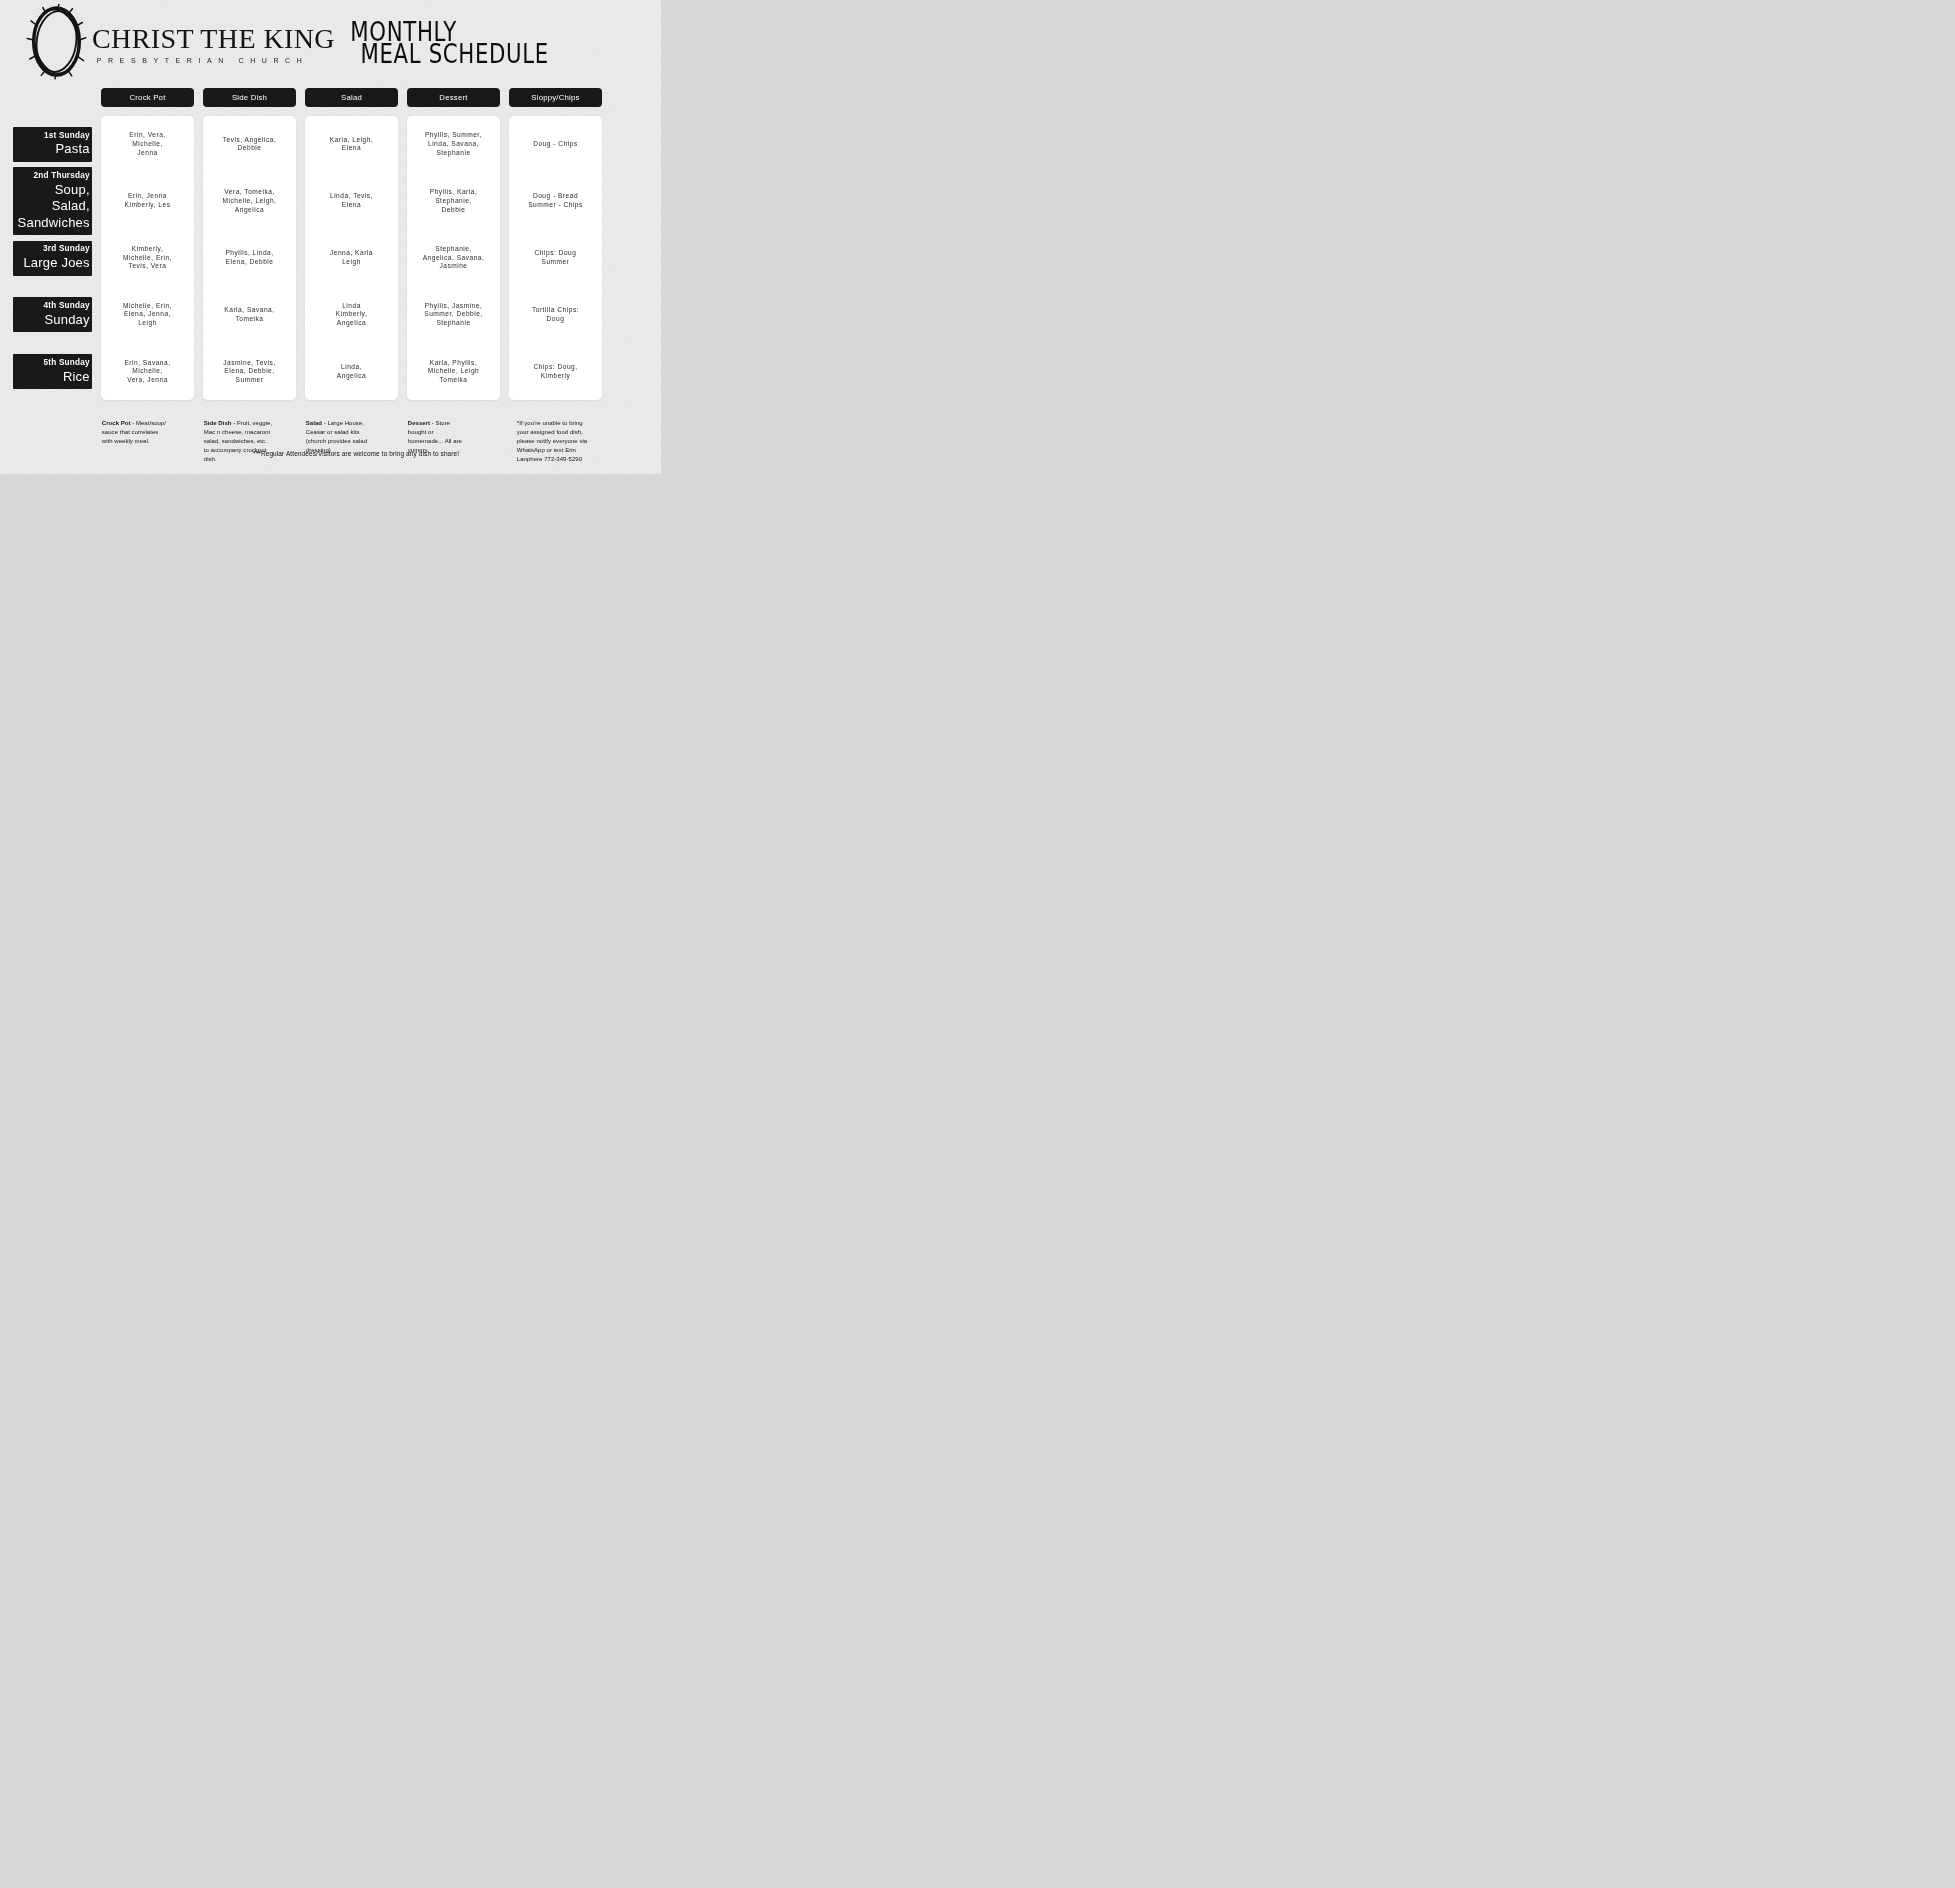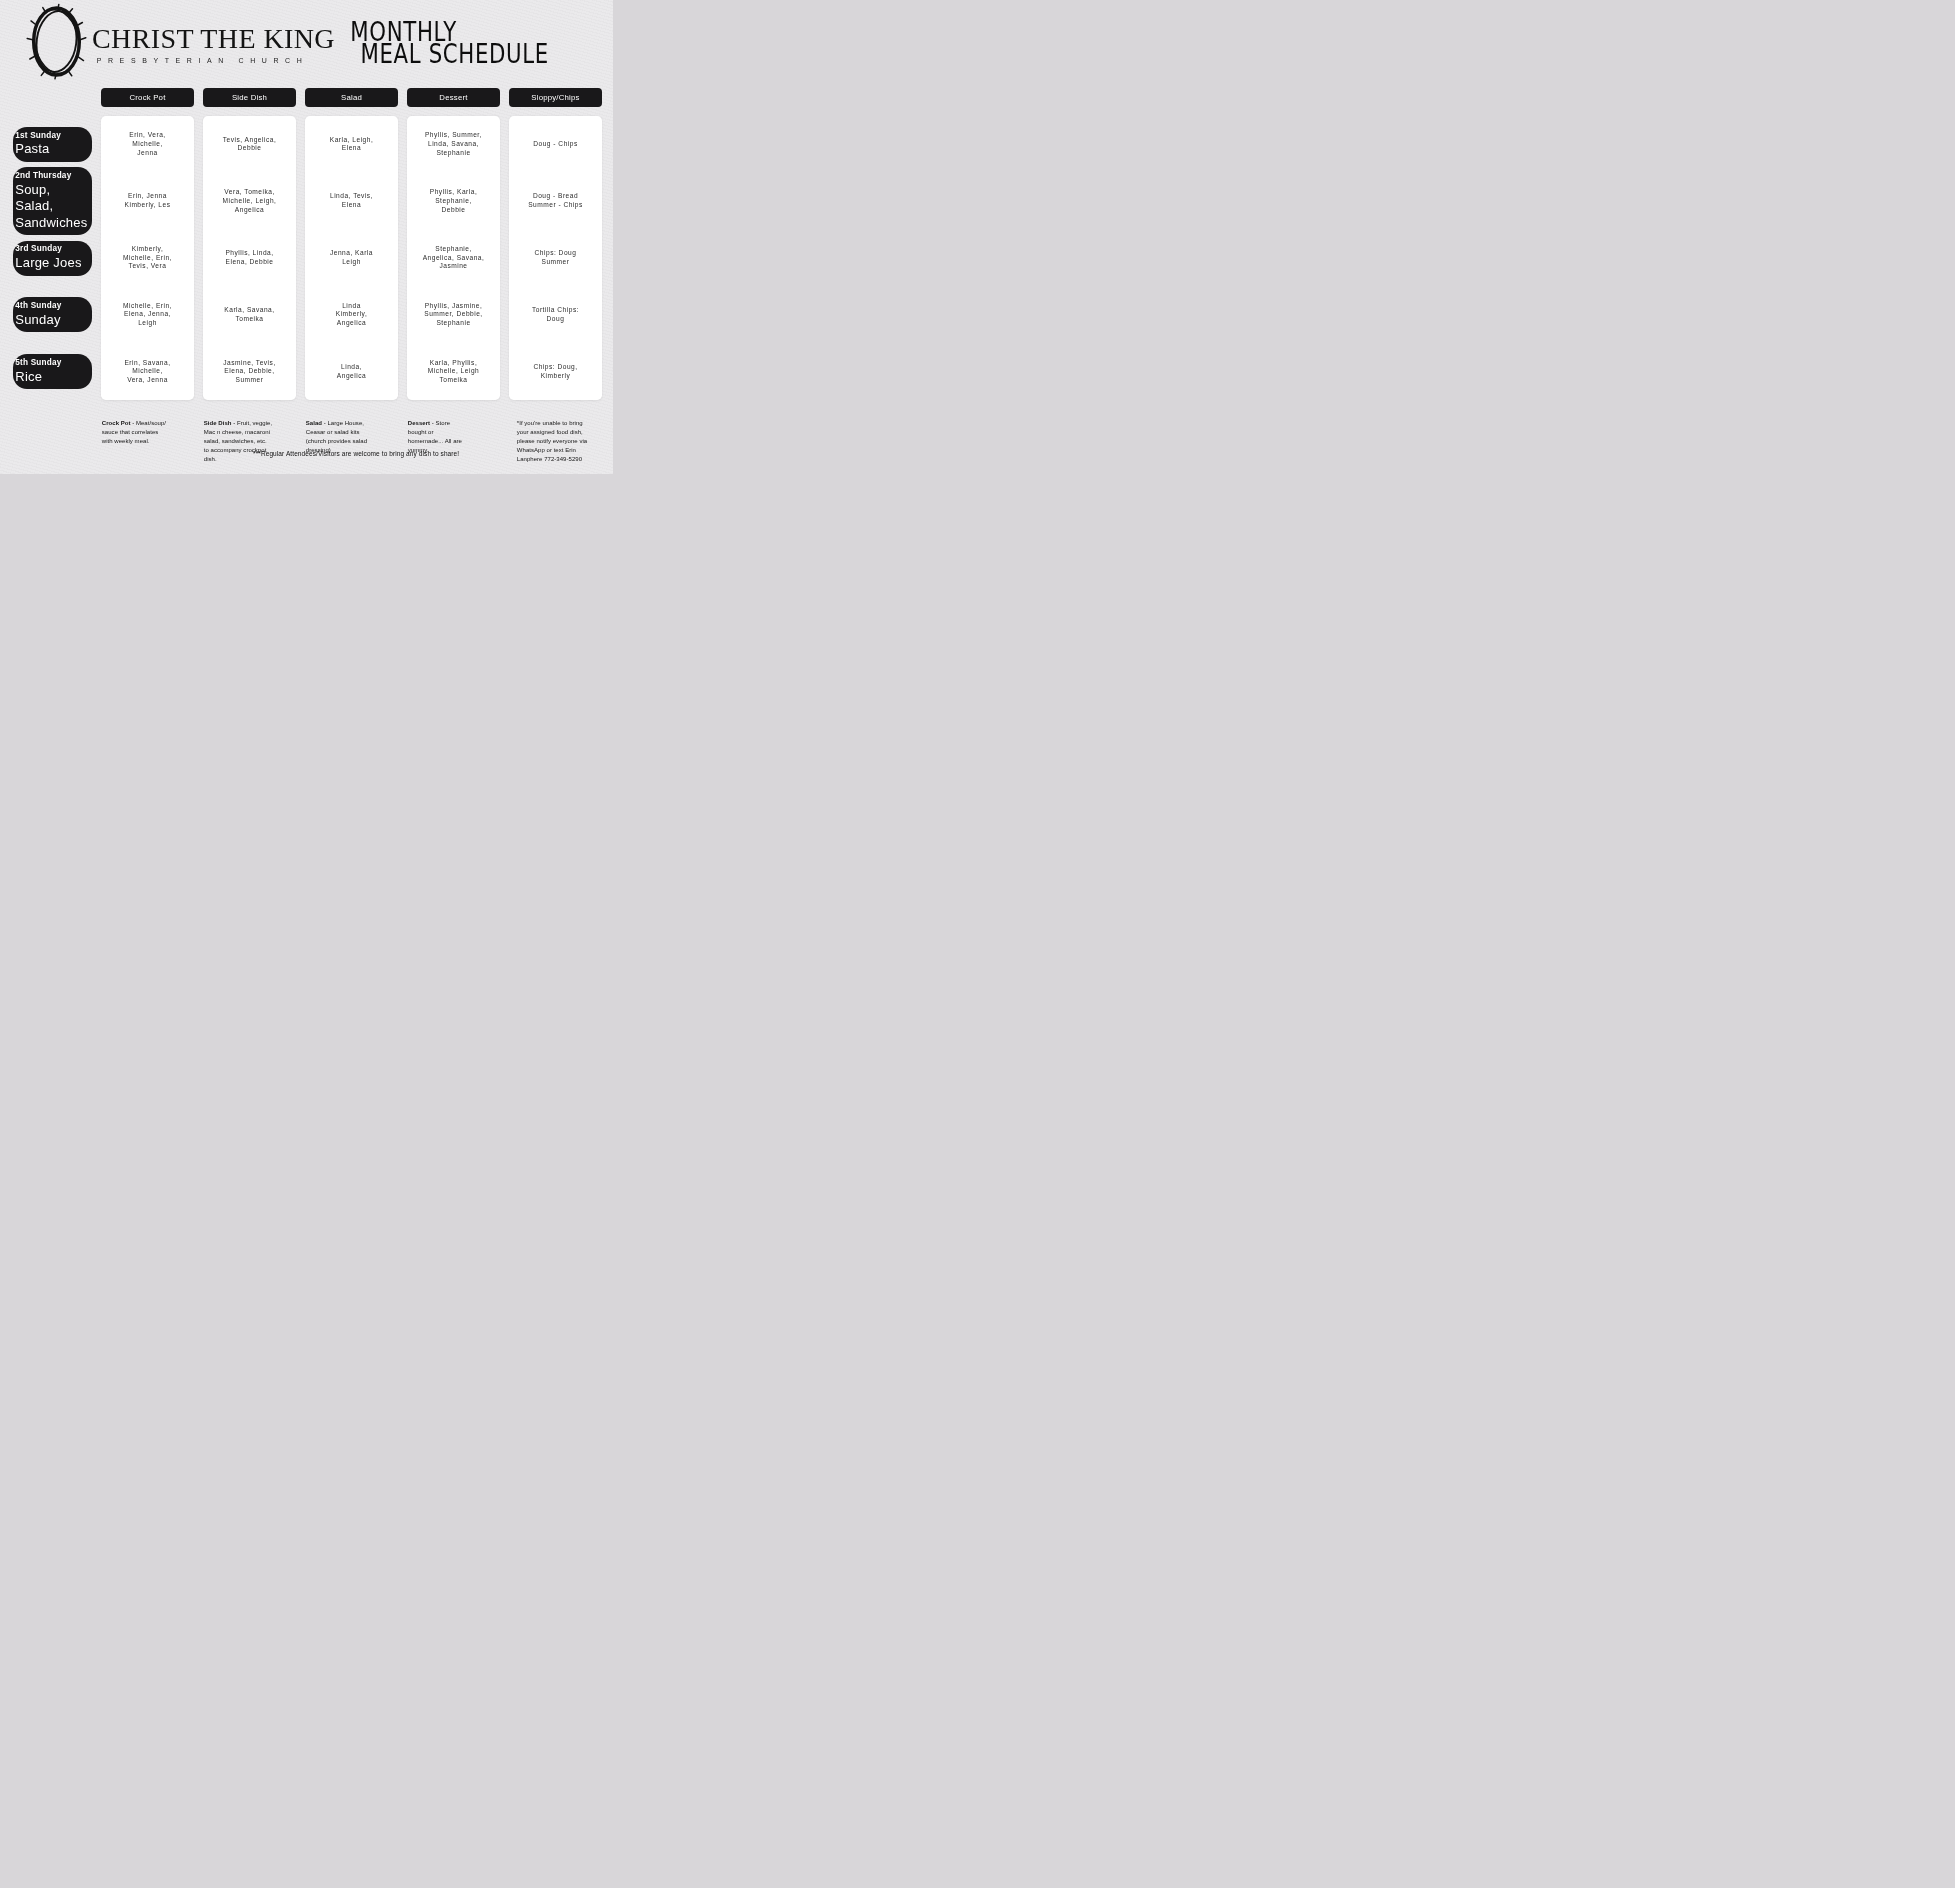--- a/index.html
+++ b/index.html
@@ -1,18 +1,18 @@
 <!DOCTYPE html>
 <html style="font-size:6.3px"><head>
 <meta charset="utf-8">
 <style>
   * { margin:0; padding:0; box-sizing:border-box; }
   html,body { background:#d8d6d9; }
   .page {
-    position:relative; width:613px; height:474px; overflow:hidden;
+    position:relative; width:661px; height:474px; overflow:hidden;
     background-color:#eae9eb;
     background-image:
       repeating-linear-gradient(105deg, rgba(255,255,255,.07) 0 0.8px, rgba(0,0,0,0) 0.8px 2.3px),
       repeating-linear-gradient(15deg, rgba(0,0,0,.018) 0 1.2px, rgba(0,0,0,0) 1.2px 3.1px);
     font-family:"Liberation Sans", sans-serif; color:#1c1c1c;
   }
 
   
   .logo { position:absolute; left:23px; top:3.1px; width:67px; height:77px; }
   .brand { position:absolute; left:92px; top:25px; }
@@ -40,22 +40,22 @@
     grid-template-rows:19px 284px auto; column-gap:6.3px; row-gap:7.4px;gap:9px;
   }
   .hpill {
     background:#19181a; border-radius:3.9px; color:#fff;
     display:flex; align-items:center; justify-content:center;
     font-size:7.8px; letter-spacing:0.2px;
   }
   .labels { display:flex; flex-direction:column; }
   .band { height:57px; display:flex; align-items:center; }
   .rpill {
-    width:100%; background:#19181a; border-radius:14px; color:#fff;
-    text-align:left; padding:3.9px 2.3px;
+    width:100%; background:#19181a; border-radius:1px; color:#fff;
+    text-align:right; padding:3.9px 2.3px;
   }
   .rpill-l1 { font-size:8.2px; font-weight:600; letter-spacing:0.2px; line-height:1.3; }
   .rpill-l2 { font-size:13px; font-weight:400; letter-spacing:0.2px; line-height:1.28; white-space:pre-line; }
   .card {
     background:#ffffff; border-radius:4.7px; box-shadow:0 0.8px 2.3px rgba(0,0,0,.07);
     display:flex; flex-direction:column;
   }
   .cell {
     height:57px; display:flex; align-items:center; justify-content:center;
     text-align:center; padding:0 3.1px; white-space:pre-line;

